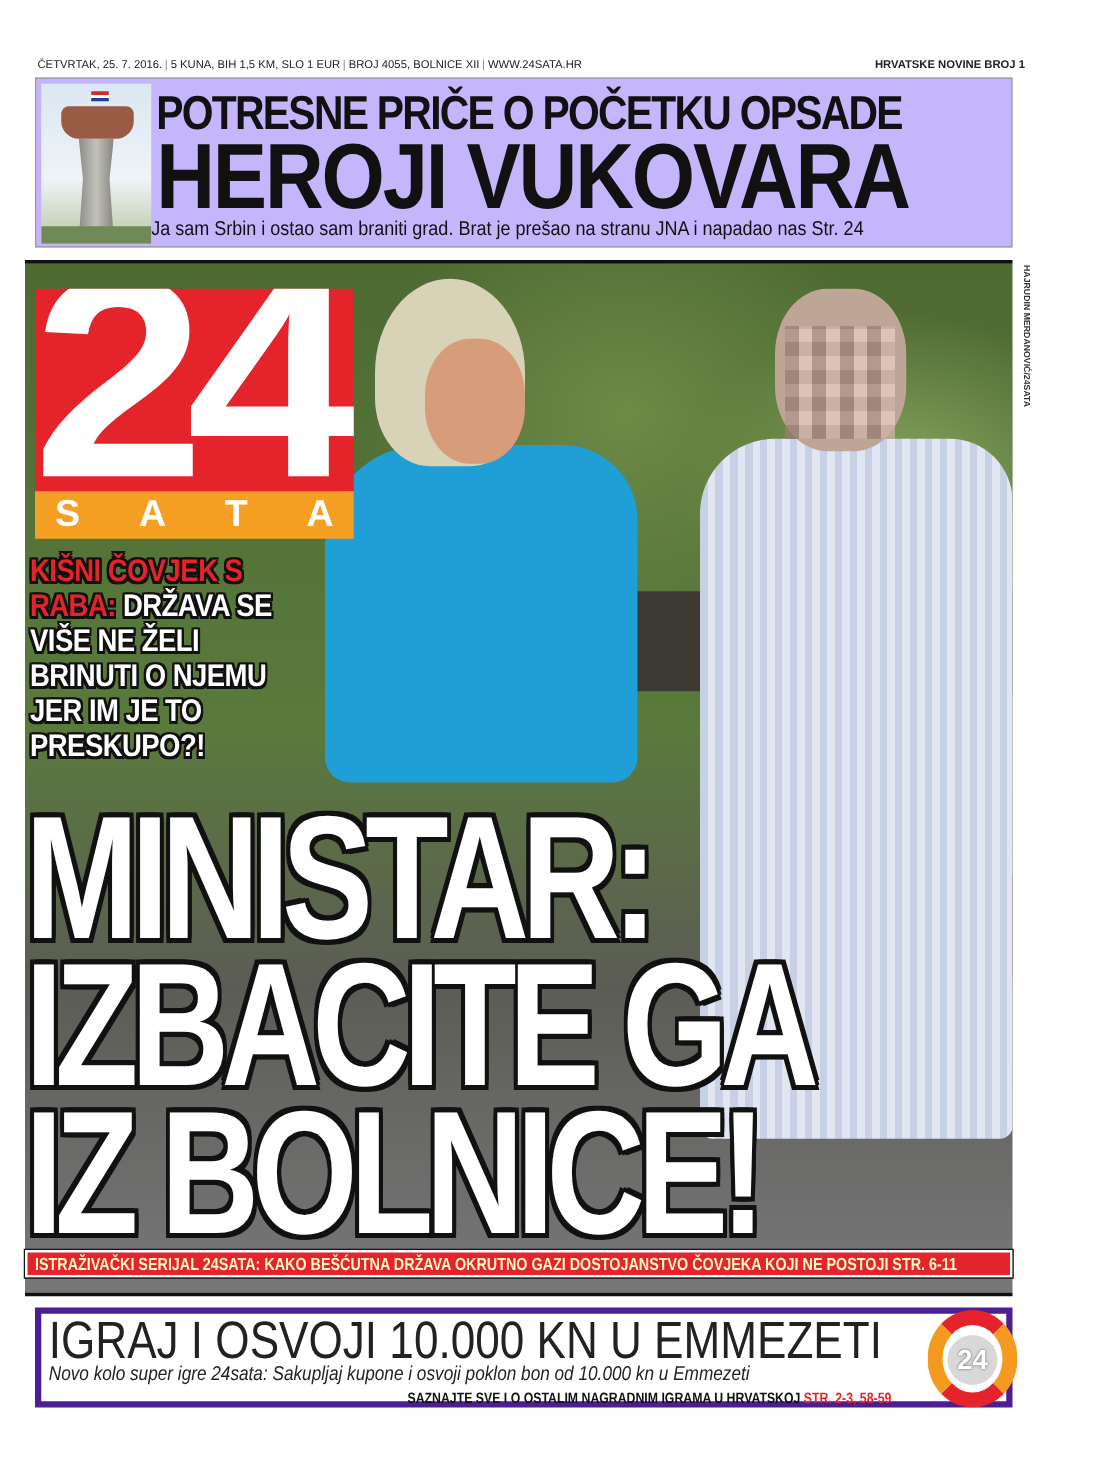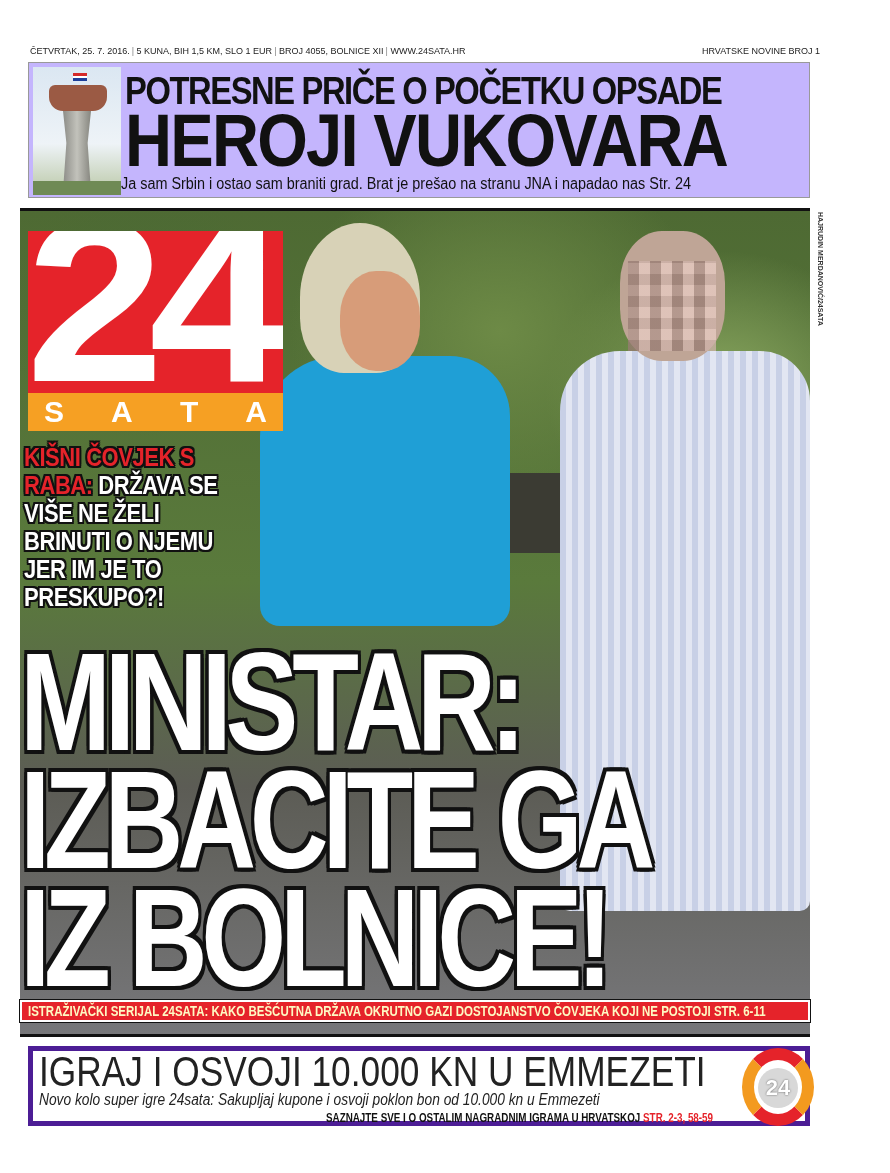--- a/index.html
+++ b/index.html
@@ -2,21 +2,21 @@
 <html><head>
 <meta charset="utf-8">
 <style>
   * { box-sizing: border-box; margin: 0; padding: 0; }
   body { width: 890px; height: 1173px; background: #ffffff; position: relative; overflow: hidden; font-family: "Liberation Sans", sans-serif; }
 
   .topline { position: absolute; left: 30px; top: 44px; width: 790px; height: 14px; font-size: 9px; color: #222; display: flex; justify-content: space-between; align-items: center; }
   .topline .left span { margin-right: 0; }
   .topline .b { font-weight: normal; text-align: center; }
   .topline .sep { color: #888; margin: 0 2px; }
-  .topline .right { font-weight: normal; font-size: 9px; }
+  .topline .right { font-weight: bold; font-size: 9px; }
 
   .promo-top { position: absolute; left: 28px; top: 62px; width: 782px; height: 136px; border: 1px solid #999; background: #c4b5fd; }
   .tower { position: absolute; left: 4px; top: 4px; width: 88px; height: 128px; background: linear-gradient(#dbe7f2, #eef3f7 60%, #b9c7a5); overflow: hidden; }
   .tower .top { position: absolute; left: 16px; top: 18px; width: 58px; height: 26px; background: #9b5a44; border-radius: 6px 6px 14px 14px; }
   .tower .stem { position: absolute; left: 30px; top: 44px; width: 28px; height: 80px; background: linear-gradient(90deg, #8d8d88, #c2c2bb, #86867f); clip-path: polygon(0 0,100% 0,88% 40%,100% 100%,0 100%,12% 40%); }
   .tower .flag { position: absolute; left: 40px; top: 6px; width: 14px; height: 8px; background: linear-gradient(#d42a2a 33%, #fff 33%, #fff 66%, #1d3f9a 66%); }
   .tower .ground { position: absolute; left: 0; bottom: 0; width: 100%; height: 14px; background: #6f8a55; }
 
   .promo-top .kicker { position: absolute; left: 96px; top: 8px; font-size: 38px; font-weight: bold; letter-spacing: -1.6px; color: #111; transform: scaleX(0.86); transform-origin: left; white-space: nowrap; line-height: 40px; }
   .promo-top .headline { position: absolute; left: 96px; top: 42px; font-size: 74px; font-weight: bold; color: #111; letter-spacing: -2px; transform: scaleX(0.88); transform-origin: left; white-space: nowrap; line-height: 72px; }

